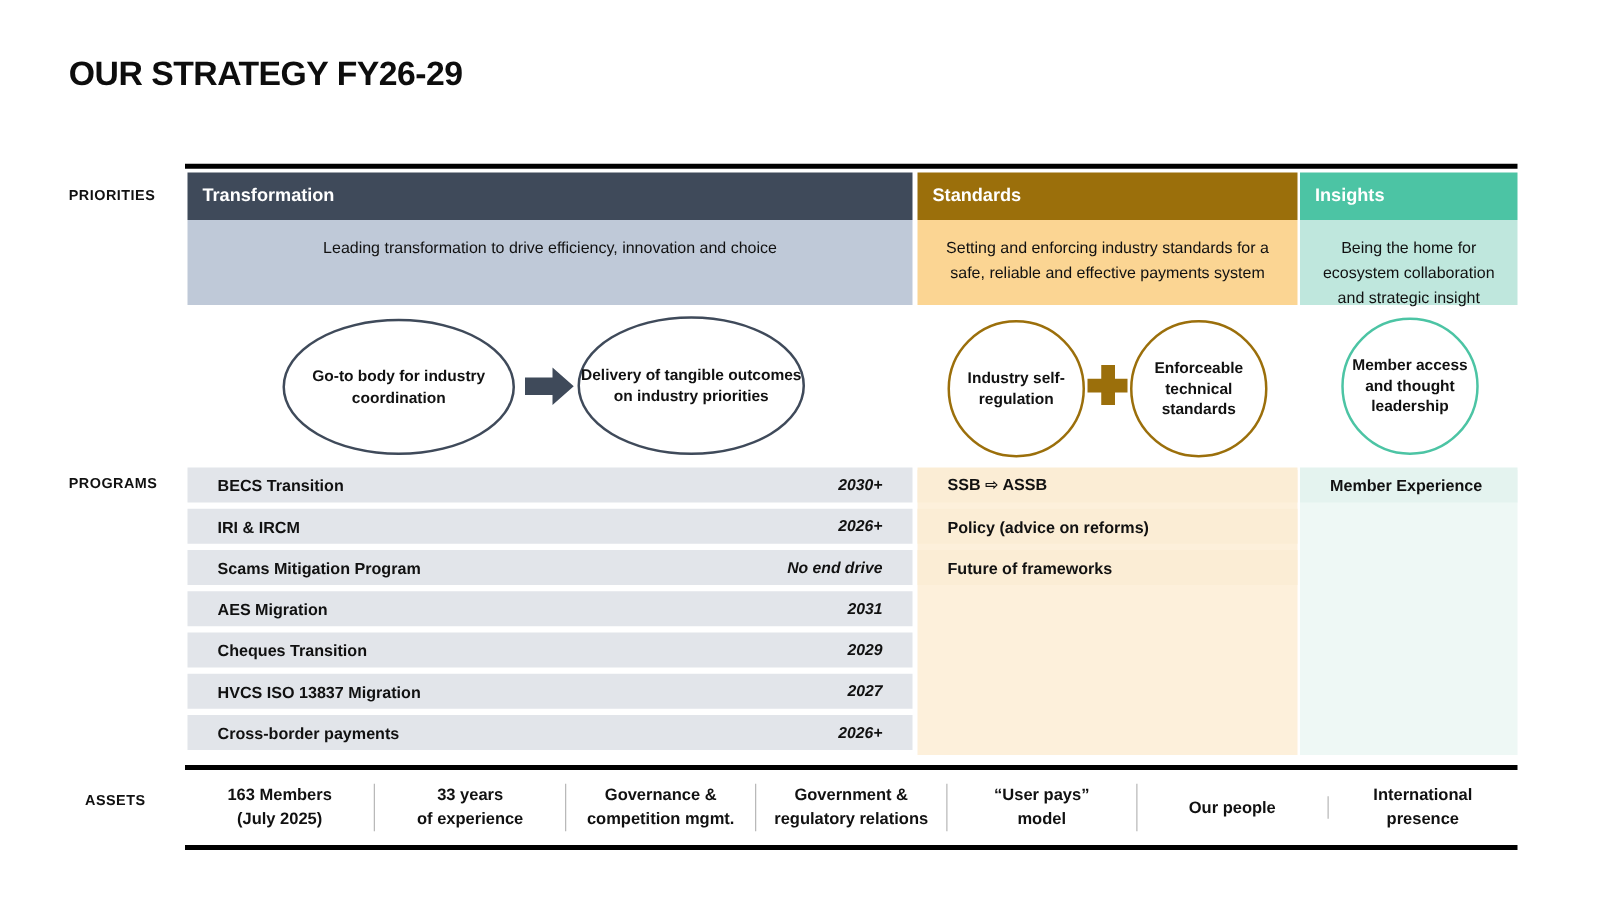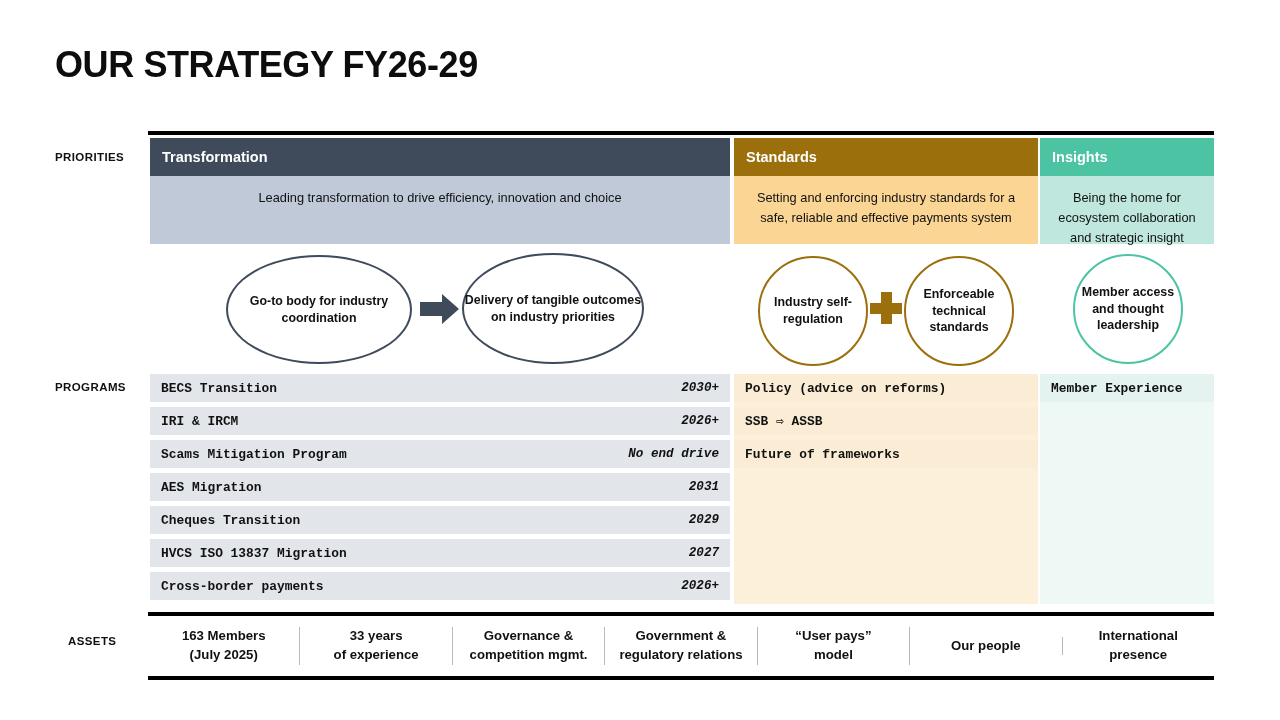--- a/index.html
+++ b/index.html
@@ -5,21 +5,21 @@
   html,body{margin:0;padding:0;}
   body{
     width:1280px;height:720px;background:#ffffff;
     font-family:"Liberation Sans","DejaVu Sans",sans-serif;
     color:#111111;overflow:hidden;position:relative;
   }
   .slide{position:absolute;inset:0;}
 
   .title{
     position:absolute;left:55px;top:44px;
-    font-size:36px;font-weight:bold;letter-spacing:-0.4px;
+    font-size:27px;font-weight:bold;letter-spacing:-0.4px;
     color:#0d0d0d;
   }
 
   
   .rowlabel{
     position:absolute;font-size:11.5px;font-weight:bold;
     letter-spacing:0.4px;color:#111;text-align:left;
   }
   #lbl-priorities{left:55px;top:151px;}
   #lbl-programs{left:55px;top:381px;}
@@ -84,22 +84,22 @@
   #plus-standards .ph{left:0;top:11px;width:32px;height:11px;}
 
   
   .prog-col{position:absolute;}
   #prog-left{left:150px;top:374px;width:580px;}
   #prog-mid{left:734px;top:374px;width:304px;}
   #prog-right{left:1040px;top:374px;width:174px;}
 
   .prow{
     height:28px;display:flex;align-items:center;justify-content:space-between;
-    padding:0 11px;box-sizing:border-box;margin-bottom:5px;
-    font-size:12.9px;font-weight:bold;color:#111;font-family:Liberation Mono, monospace;
+    padding:0 24px;box-sizing:border-box;margin-bottom:5px;
+    font-size:12.9px;font-weight:bold;color:#111;
   }
   #prog-left .prow{background:#e2e5ea;}
   #prog-mid .prow{background:#fbedd5;}
   #prog-right .prow{background:#e4f3ef;}
   .prow .yr{font-style:italic;font-weight:bold;font-size:12.6px;}
 
   
   #assets{
     position:absolute;left:148px;top:618px;width:1066px;height:56px;
     display:flex;align-items:center;box-sizing:border-box;
@@ -194,25 +194,25 @@
         <span>HVCS ISO 13837 Migration</span>
         <span class="yr">2027</span>
       </div>
       <div class="prow">
         <span>Cross-border payments</span>
         <span class="yr">2026+</span>
       </div>
     </div>
   <div class="prog-col" id="prog-mid">
       <div class="prow">
+        <span>SSB ⇨ ASSB</span>
+        <span class="yr"></span>
+      </div>
+      <div class="prow">
         <span>Policy (advice on reforms)</span>
-        <span class="yr"></span>
-      </div>
-      <div class="prow">
-        <span>SSB ⇨ ASSB</span>
         <span class="yr"></span>
       </div>
       <div class="prow">
         <span>Future of frameworks</span>
         <span class="yr"></span>
       </div>
     </div>
   <div class="prog-col" id="prog-right">
       <div class="prow">
         <span>Member Experience</span>

